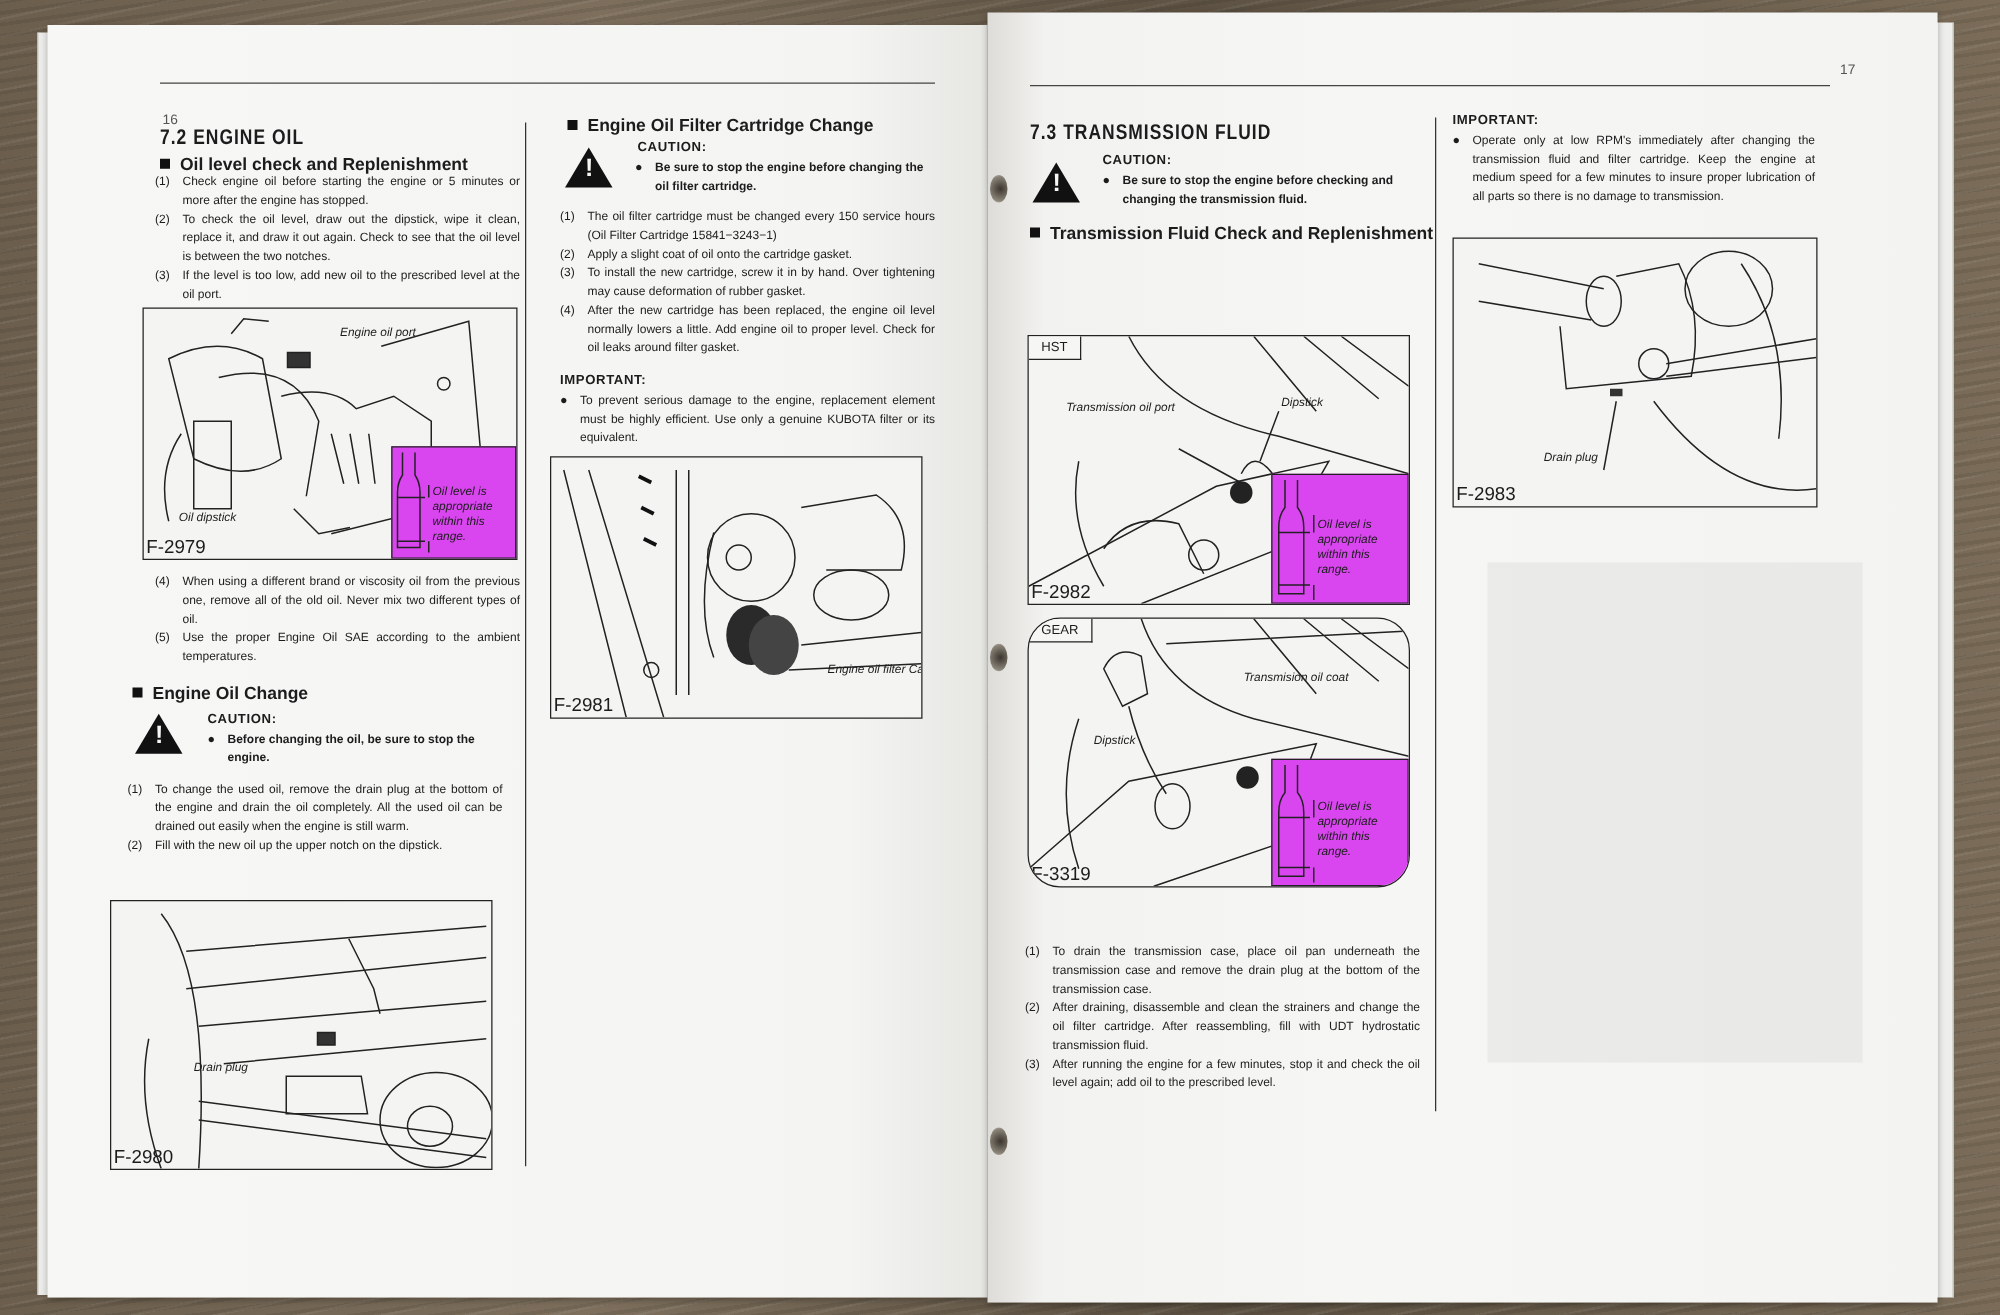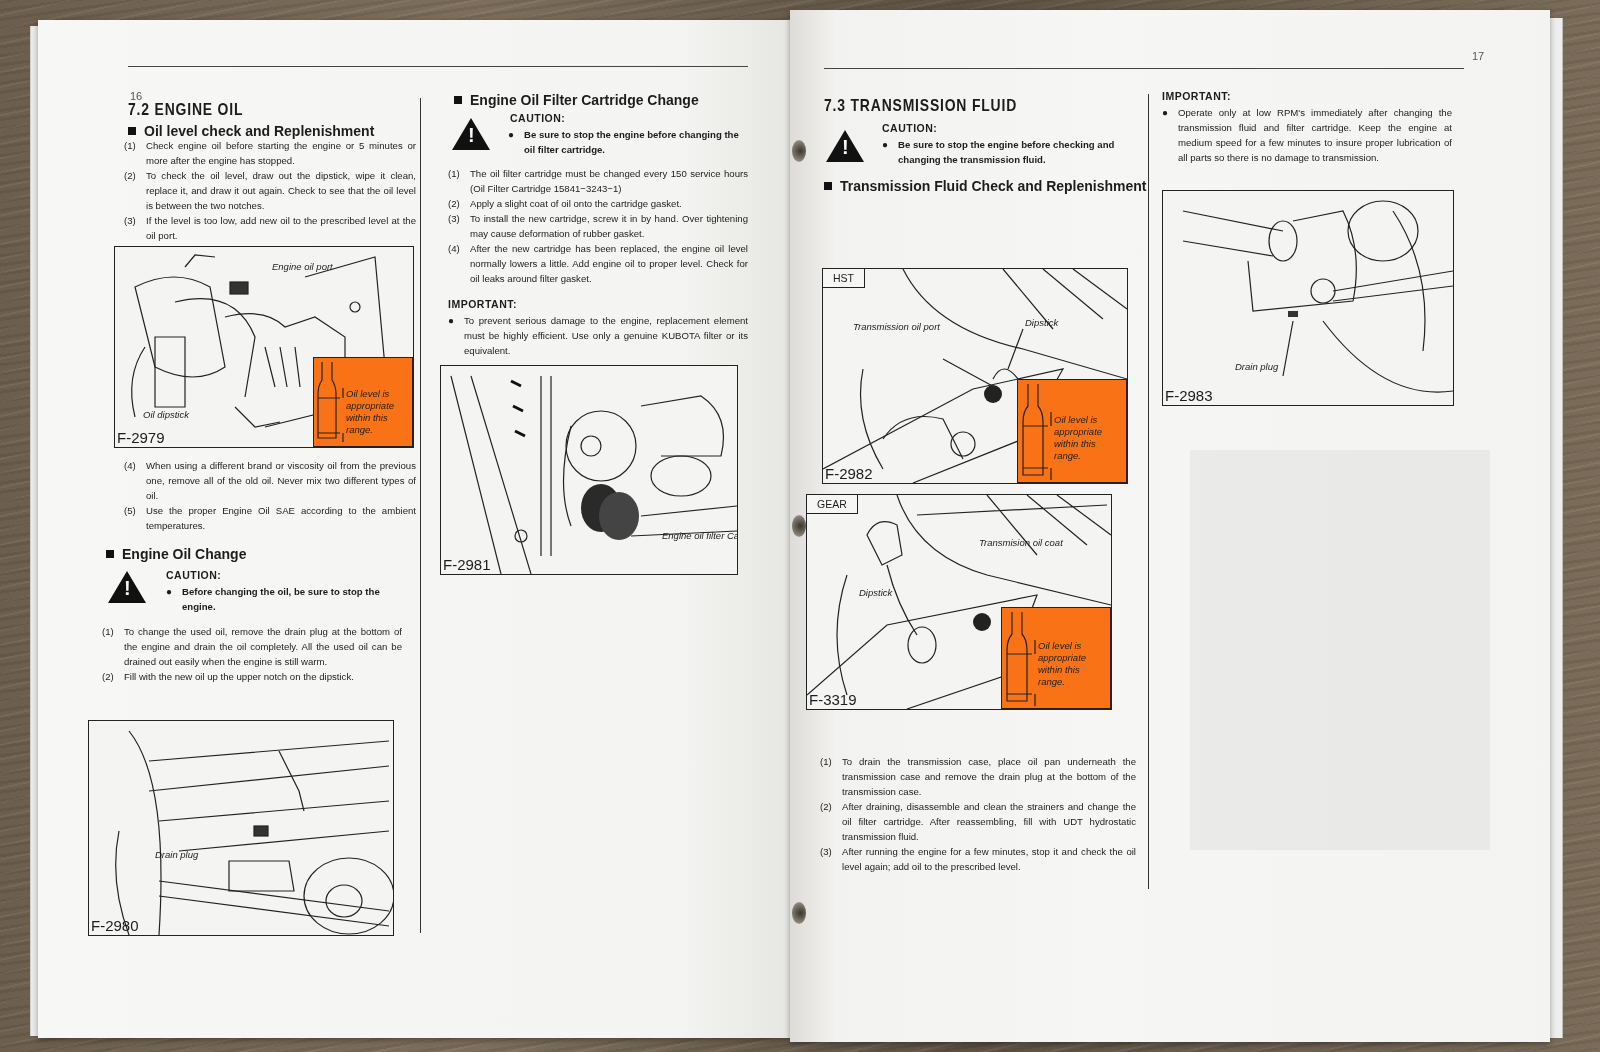--- a/index.html
+++ b/index.html
@@ -30,21 +30,21 @@
   .caution-label{font-size:10.5px;font-weight:bold;letter-spacing:0.5px;}
   .caution-text{font-size:9.6px;font-weight:bold;line-height:15px;}
   .bullet{display:flex;}
   .bullet .dot{width:16px;flex:none;font-size:10px;}
   .warn{position:absolute;width:0;height:0;border-left:19px solid transparent;border-right:19px solid transparent;border-bottom:32px solid #111;}
   .warn::after{content:"!";position:absolute;left:-3px;top:6px;color:#f6f6f4;font-weight:bold;font-size:20px;font-family:"Liberation Sans",sans-serif;}
   .fig{position:absolute;border:1.5px solid #222;background:#f4f4f2;overflow:hidden;}
   .fig svg{position:absolute;left:0;top:0;width:100%;height:100%;}
   .figlbl{position:absolute;font-size:9.5px;font-style:italic;white-space:nowrap;line-height:12px;}
   .figid{position:absolute;font-size:15px;left:2px;bottom:1px;}
-  .inset{position:absolute;border:1.5px solid #222;background:#f97316;}
+  .inset{position:absolute;border:1.5px solid #222;background:#d946ef;}
   .tagbox{position:absolute;left:0;top:0;border-right:1.5px solid #222;border-bottom:1.5px solid #222;font-size:10.5px;padding:3px 10px;background:#f6f6f4;}
   .hole{position:absolute;width:14px;height:22px;border-radius:50%;background:radial-gradient(circle at 60% 50%,#3a352e,#8a8478 70%,#d8d6d0);}
   .ghost{position:absolute;background:rgba(120,120,120,0.08);}
 </style>
 </head>
 <body>
 
 <div class="stack"></div>
 <div class="stack2"></div>
 
@@ -251,21 +251,21 @@
             <path d="M10 4 L10 26 Q5 32 5 42 L5 95 L25 95 L25 42 Q25 32 20 26 L20 4"></path>
             <path d="M5 46 L30 46 M5 88 L30 88"></path>
             <path d="M33 32 L33 46 M33 88 L33 100"></path>
           </g>
       </svg>
       <div class="figlbl" style="left:36px;top:34px;width:70px;white-space:normal;">Oil level is appropriate within this range.</div>
     </div>
     <div class="figid">F-2982</div>
   </div>
 
-  <div class="fig" style="left:16px;top:484px;width:304px;height:214px;">
+  <div class="fig" style="left:32px;top:484px;width:304px;height:214px;border-radius:26px;">
     <svg viewBox="0 0 304 214">
       <g fill="none" stroke="#222" stroke-width="1.2">
         <path d="M90 0 Q110 60 180 80 L304 110"></path>
         <path d="M180 0 L230 60 M220 0 L280 50 M250 0 L304 40 M110 20 L300 10"></path>
         <path d="M0 200 L80 130 L230 100 L200 180 L100 214"></path>
         <path d="M60 40 Q70 20 90 30 L95 60 L75 70 Z"></path>
         <path d="M80 70 Q90 110 110 140"></path>
         <ellipse cx="115" cy="150" rx="14" ry="18"></ellipse>
         <path d="M40 80 Q20 140 40 200"></path>
       </g>

